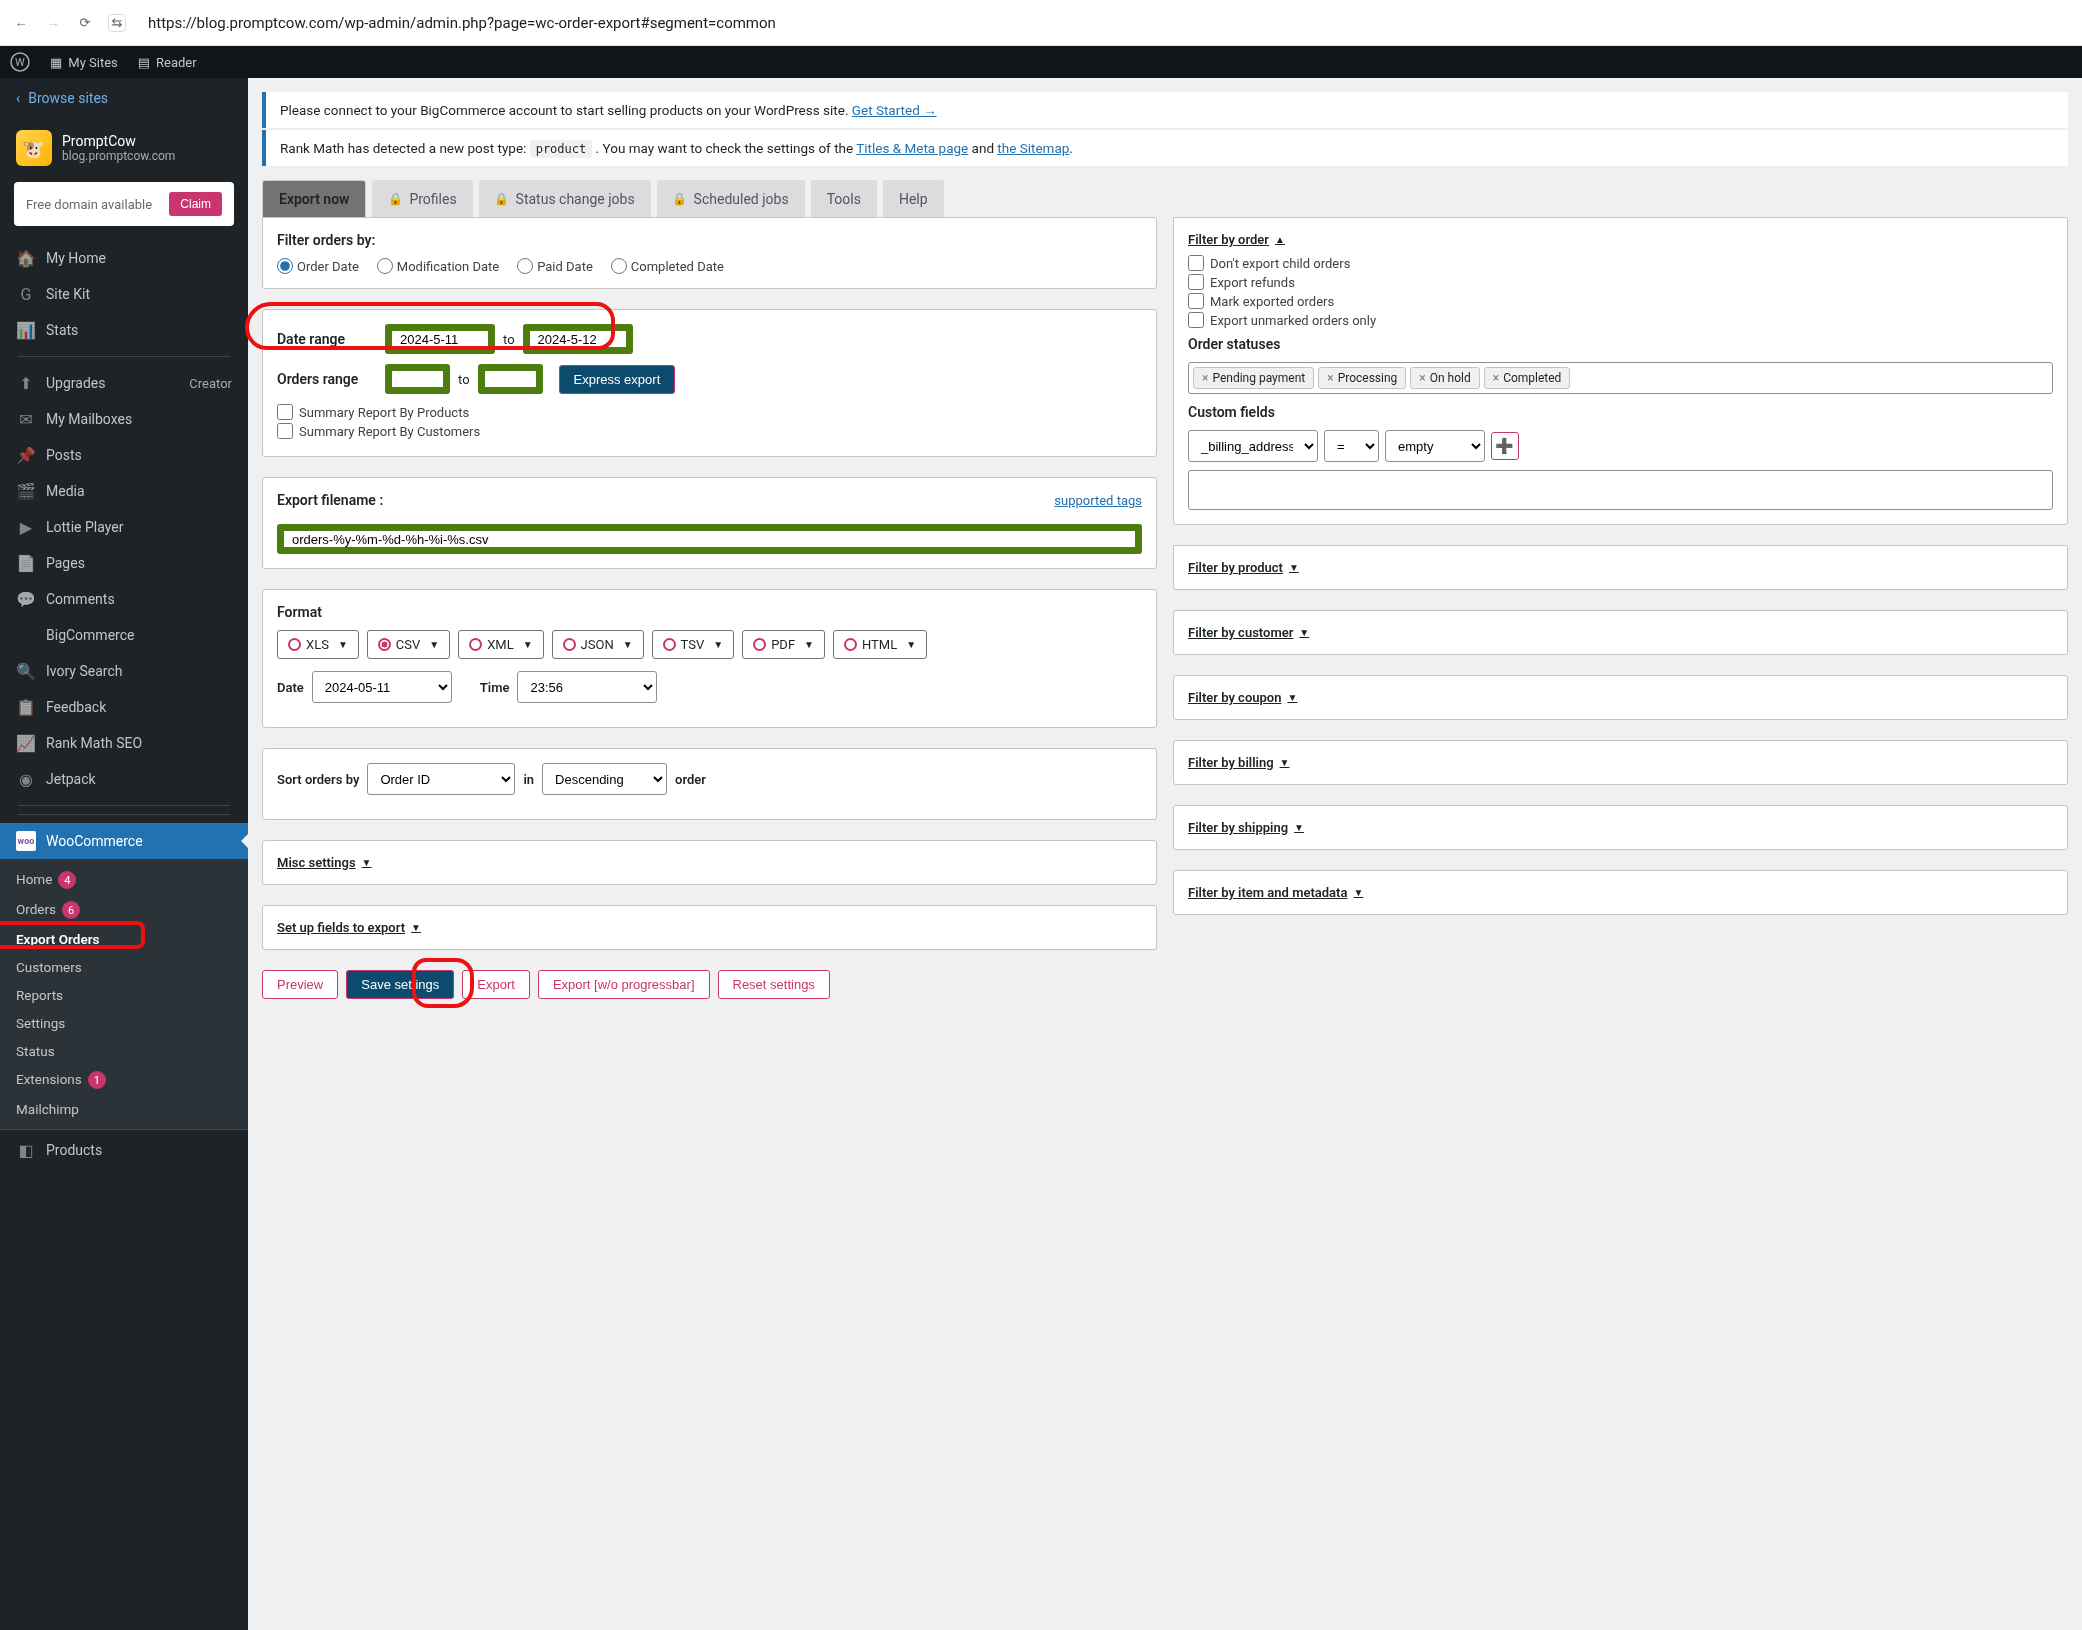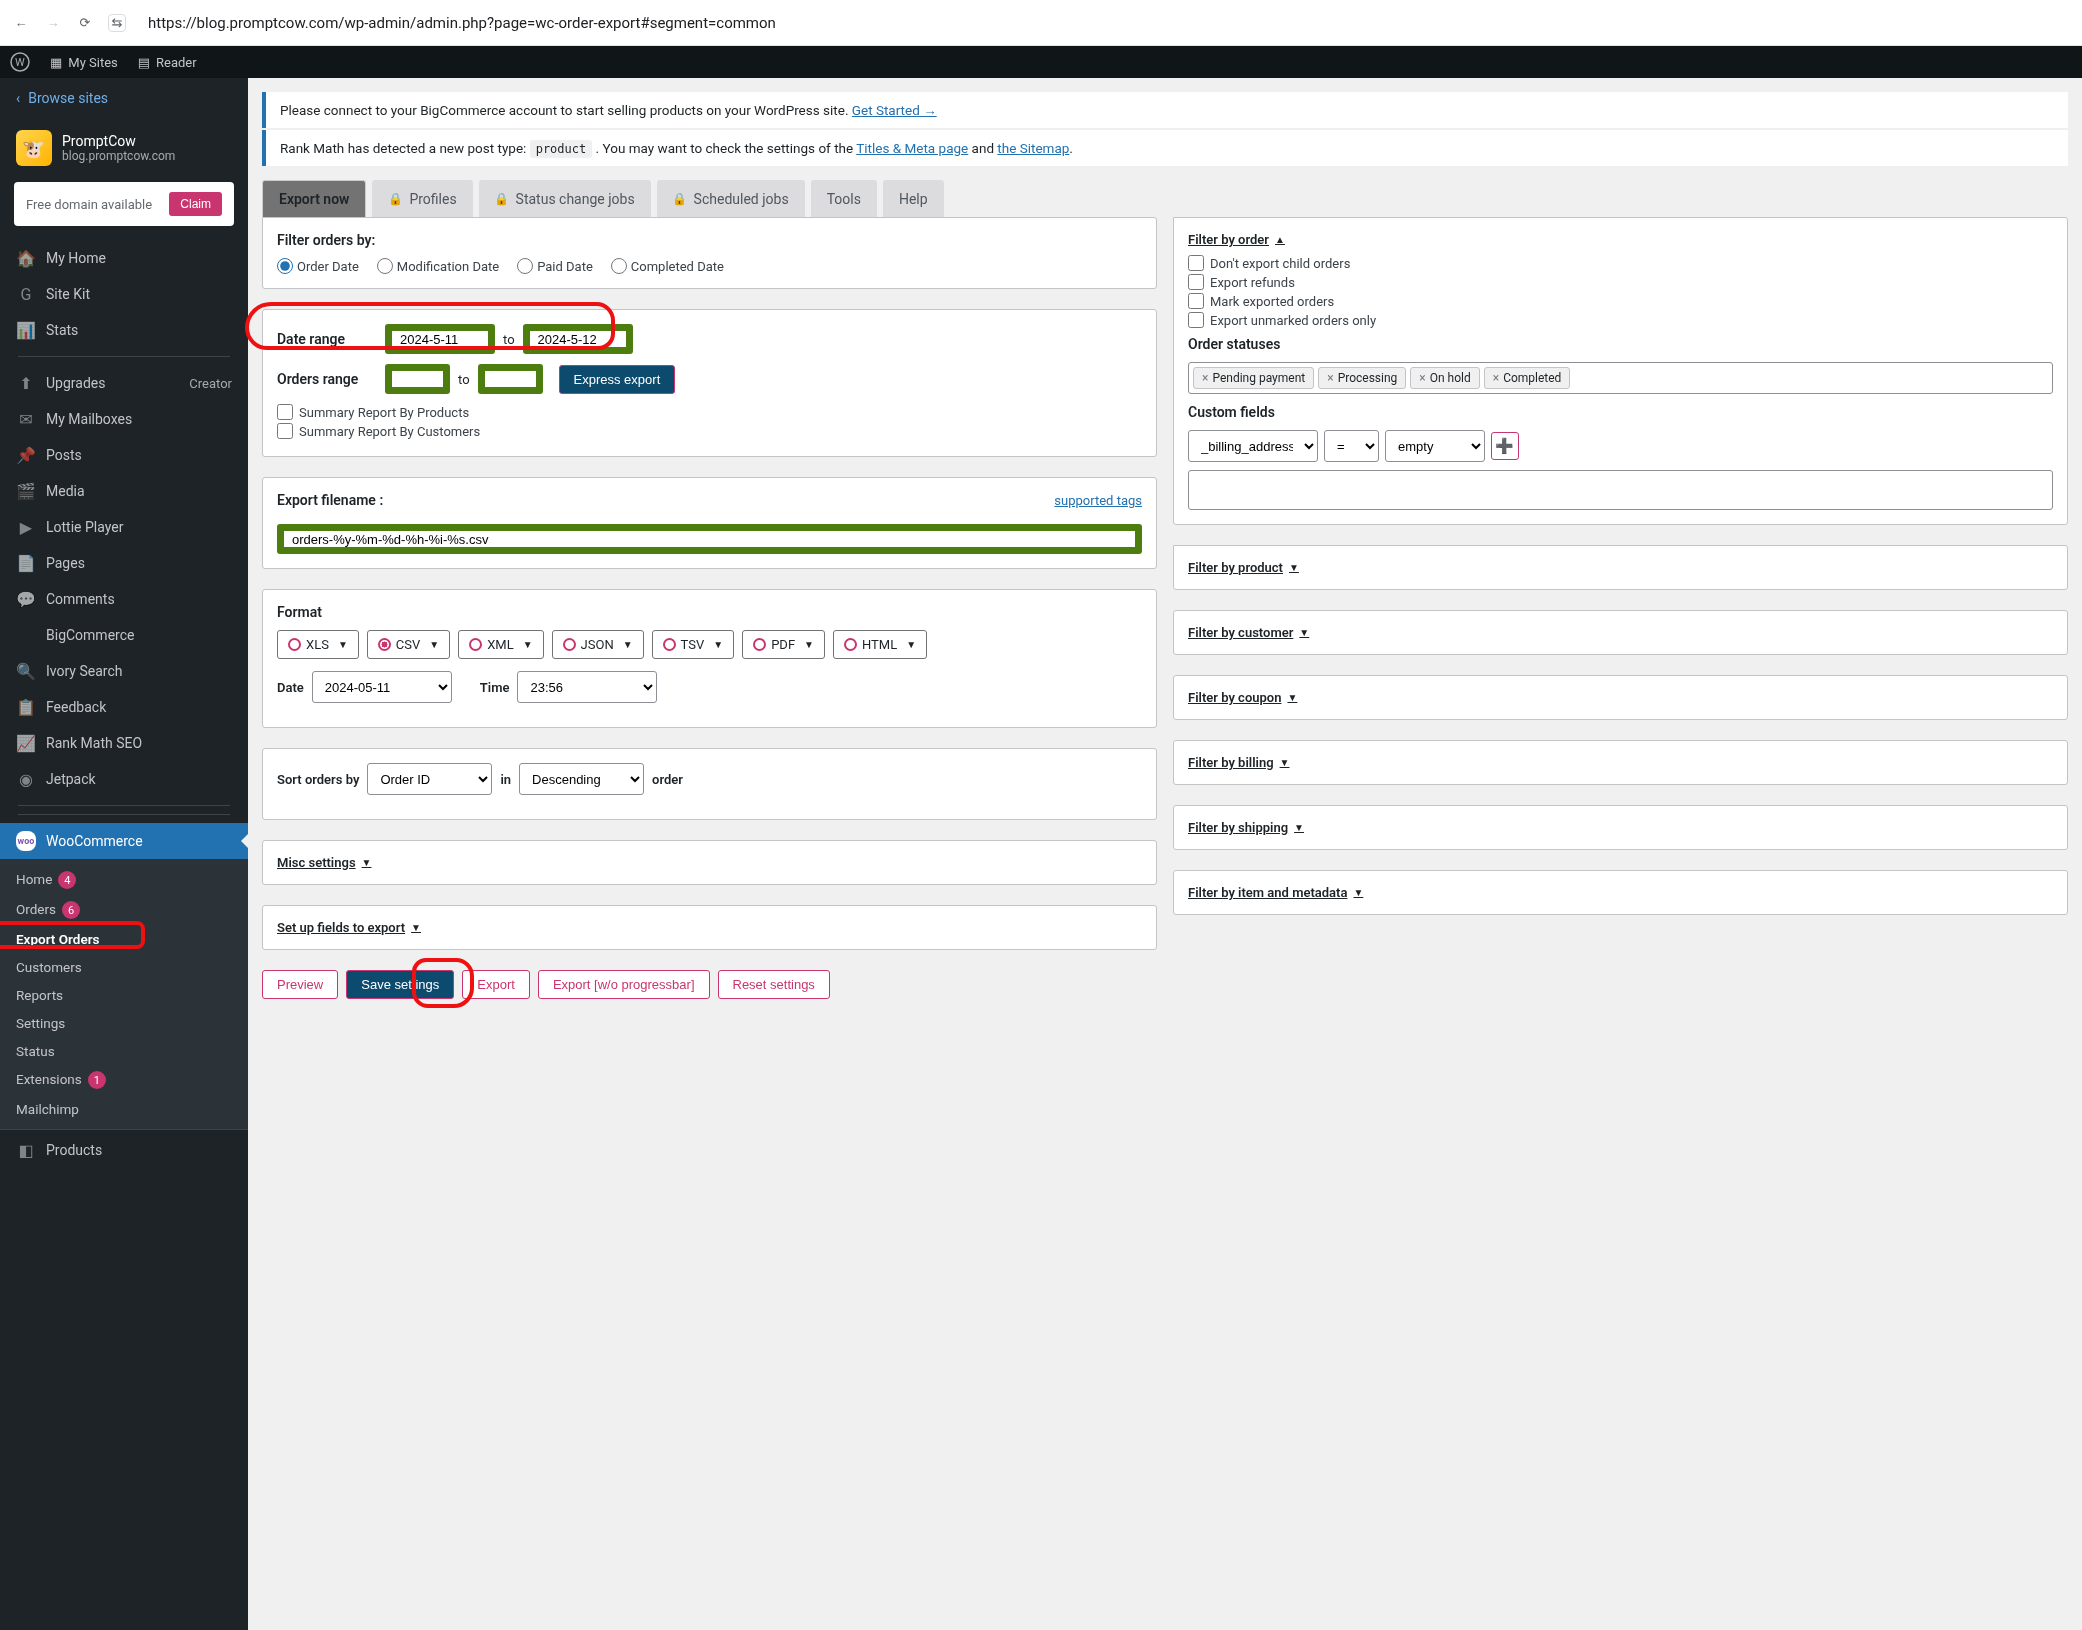--- a/index.html
+++ b/index.html
@@ -206,21 +206,21 @@
         </div>
         <div class="nav-item">
           <span class="nav-icon">◉</span>
           <span>Jetpack</span>
         </div>
         <div class="nav-spacer"></div>
       </div>
     <div class="nav-spacer" style="margin-top:4px"></div>
 
     <div class="nav-item active">
-      <span class="nav-icon" style="background:#fff;color:#7f54b3;font-size:9px;font-weight:bold;border-radius:8px;padding:1px 2px;opacity:1">woo</span>
+      <span class="nav-icon" style="background:#fff;color:#7f54b3;font-size:9px;font-weight:bold;border-radius:2px;padding:1px 2px;opacity:1">woo</span>
       <span>WooCommerce</span>
     </div>
     <div class="subnav" id="subnav">
         <div class="subnav-item">
           <span>Home</span>
           <span class="nav-badge">4</span>
         </div>
         <div class="subnav-item">
           <span>Orders</span>
           <span class="nav-badge">6</span>
@@ -390,21 +390,21 @@
             <span style="font-weight:600">Date</span>
             <select class="select" style="width:140px"><option>2024-05-11</option></select>
             <span style="font-weight:600;margin-left:20px">Time</span>
             <select class="select" style="width:140px"><option>23:56</option></select>
           </div>
         </div>
 
         <div class="box">
           <div class="field-row">
             <span style="font-weight:600">Sort orders by</span>
-            <select class="select" style="width:125px"><option>Order ID</option></select>
+            <select class="select" style="width:148px"><option>Order ID</option></select>
             <span style="font-weight:600">in</span>
             <select class="select" style="width:125px"><option>Descending</option></select>
             <span style="font-weight:600">order</span>
           </div>
         </div>
 
         <div class="box">
           <span class="collapse-hdr">
               <span>Misc settings</span>
               <span class="tri">▼</span>

